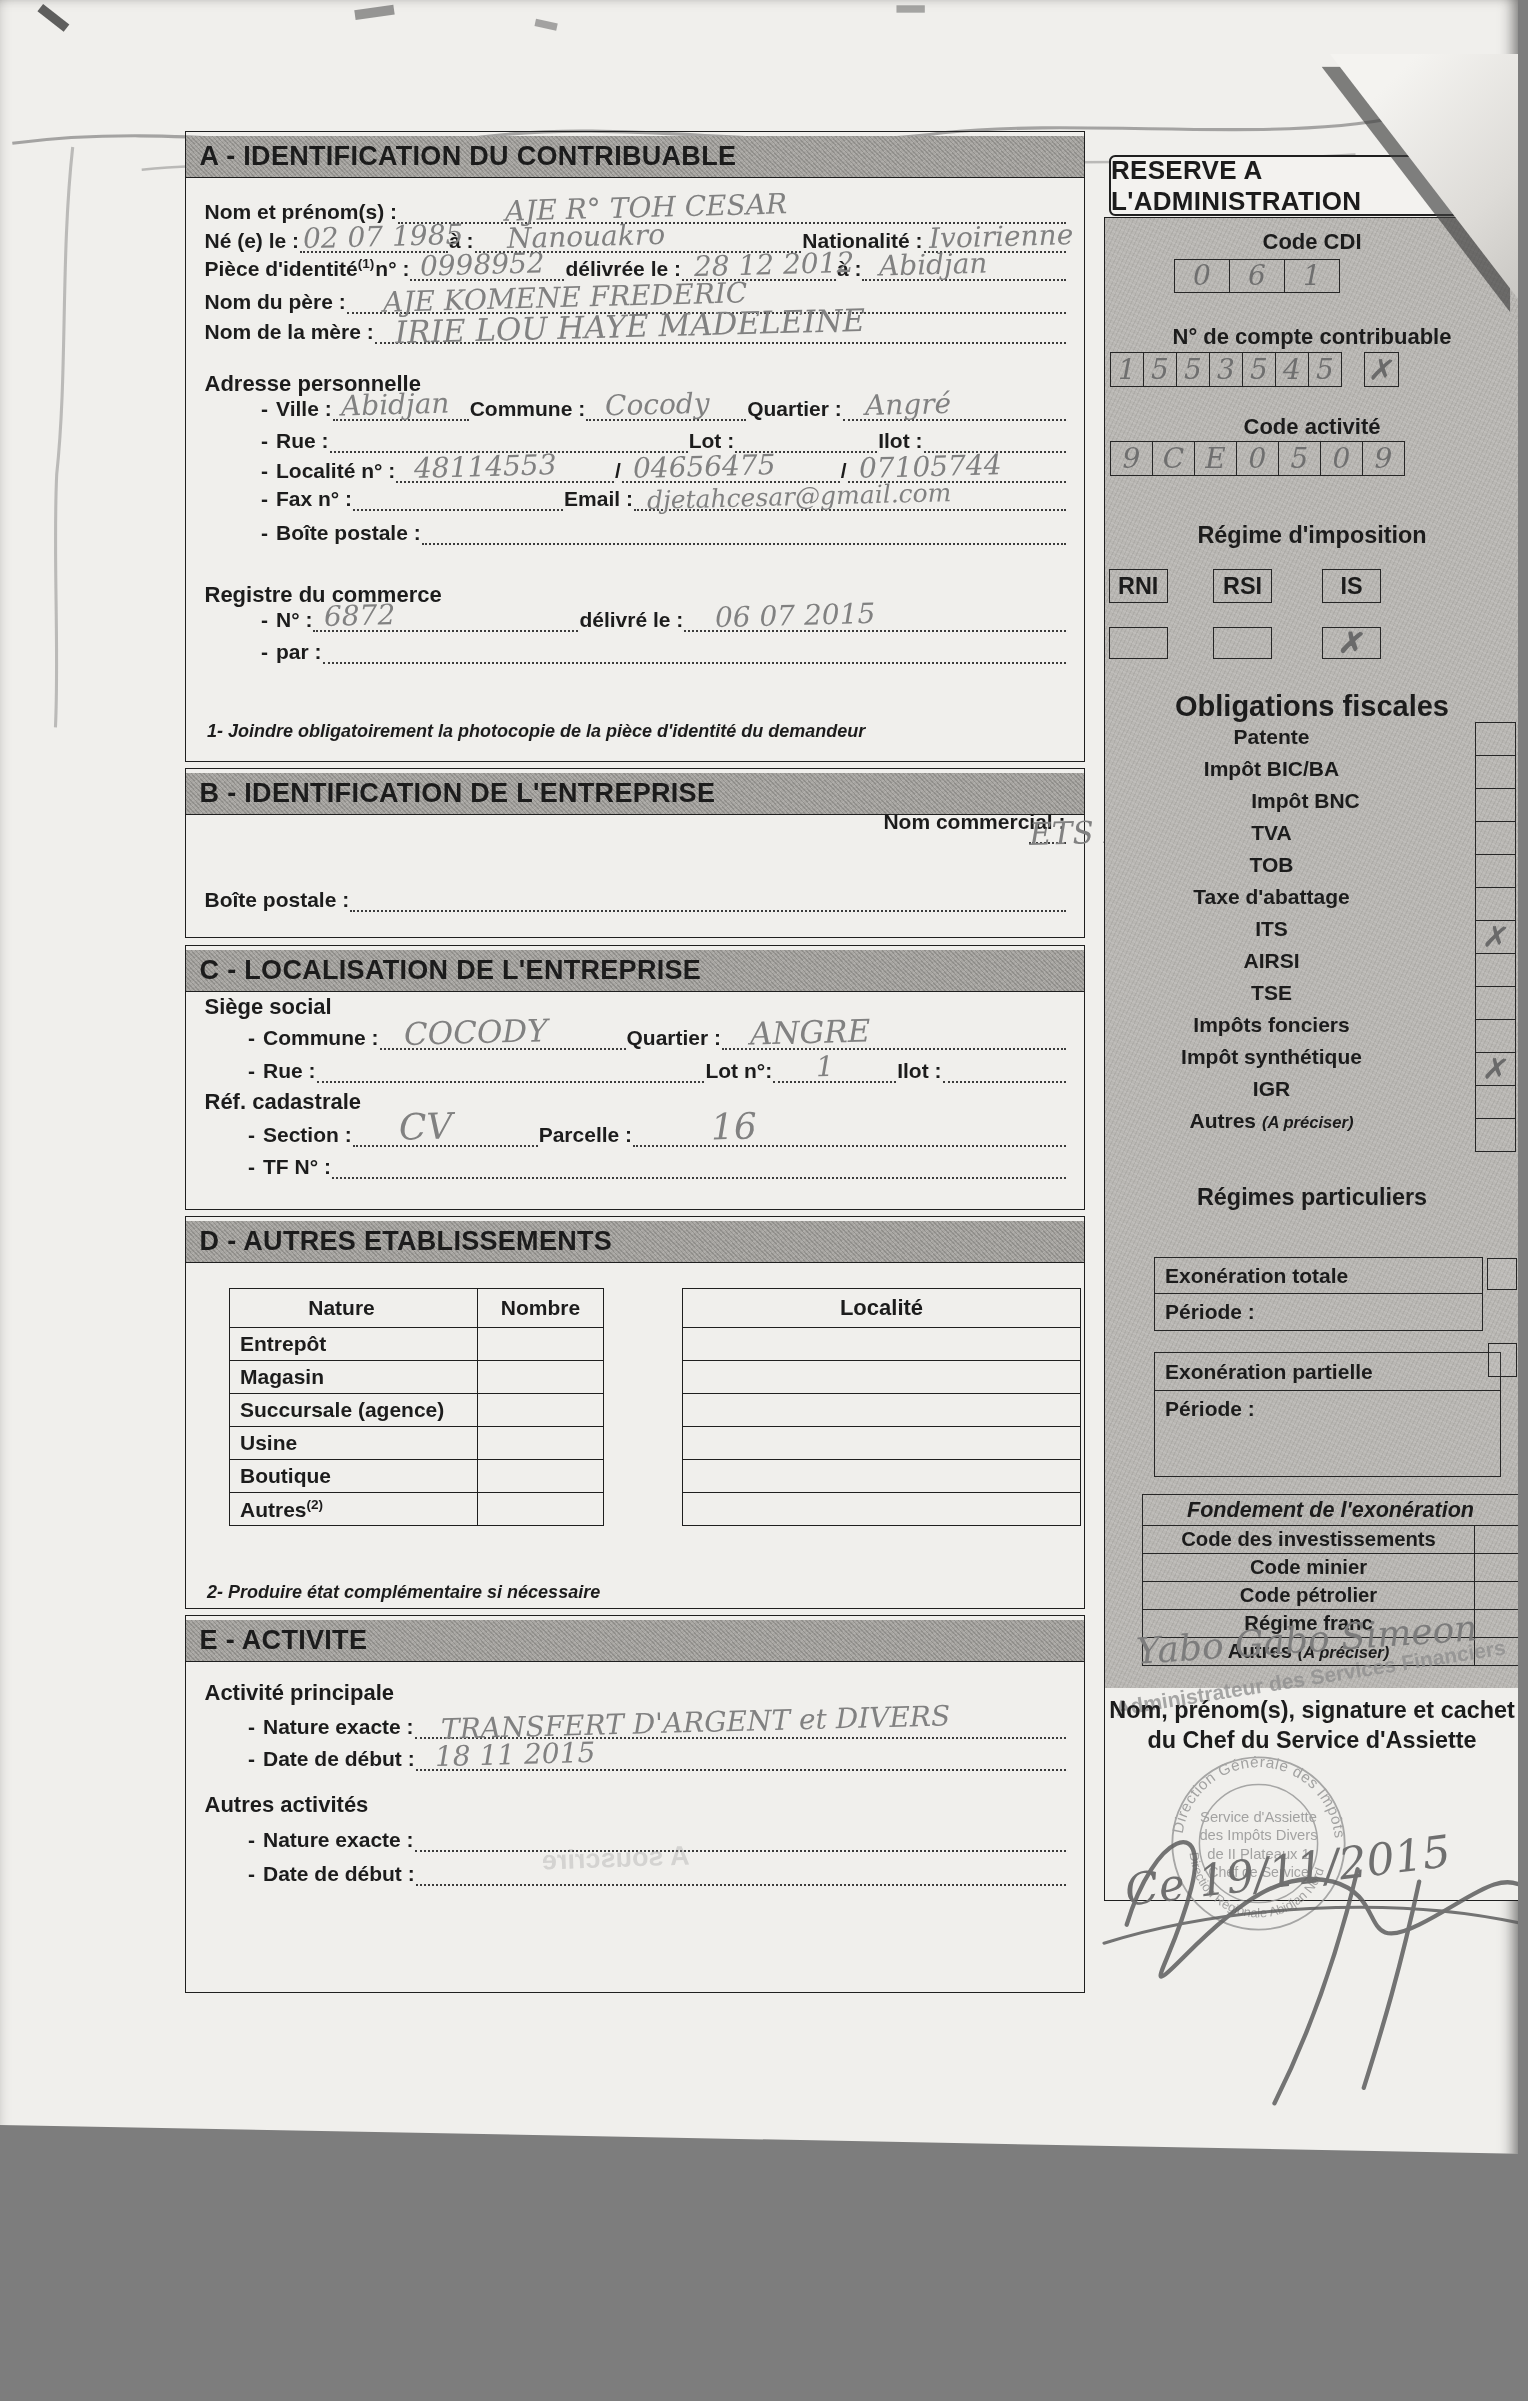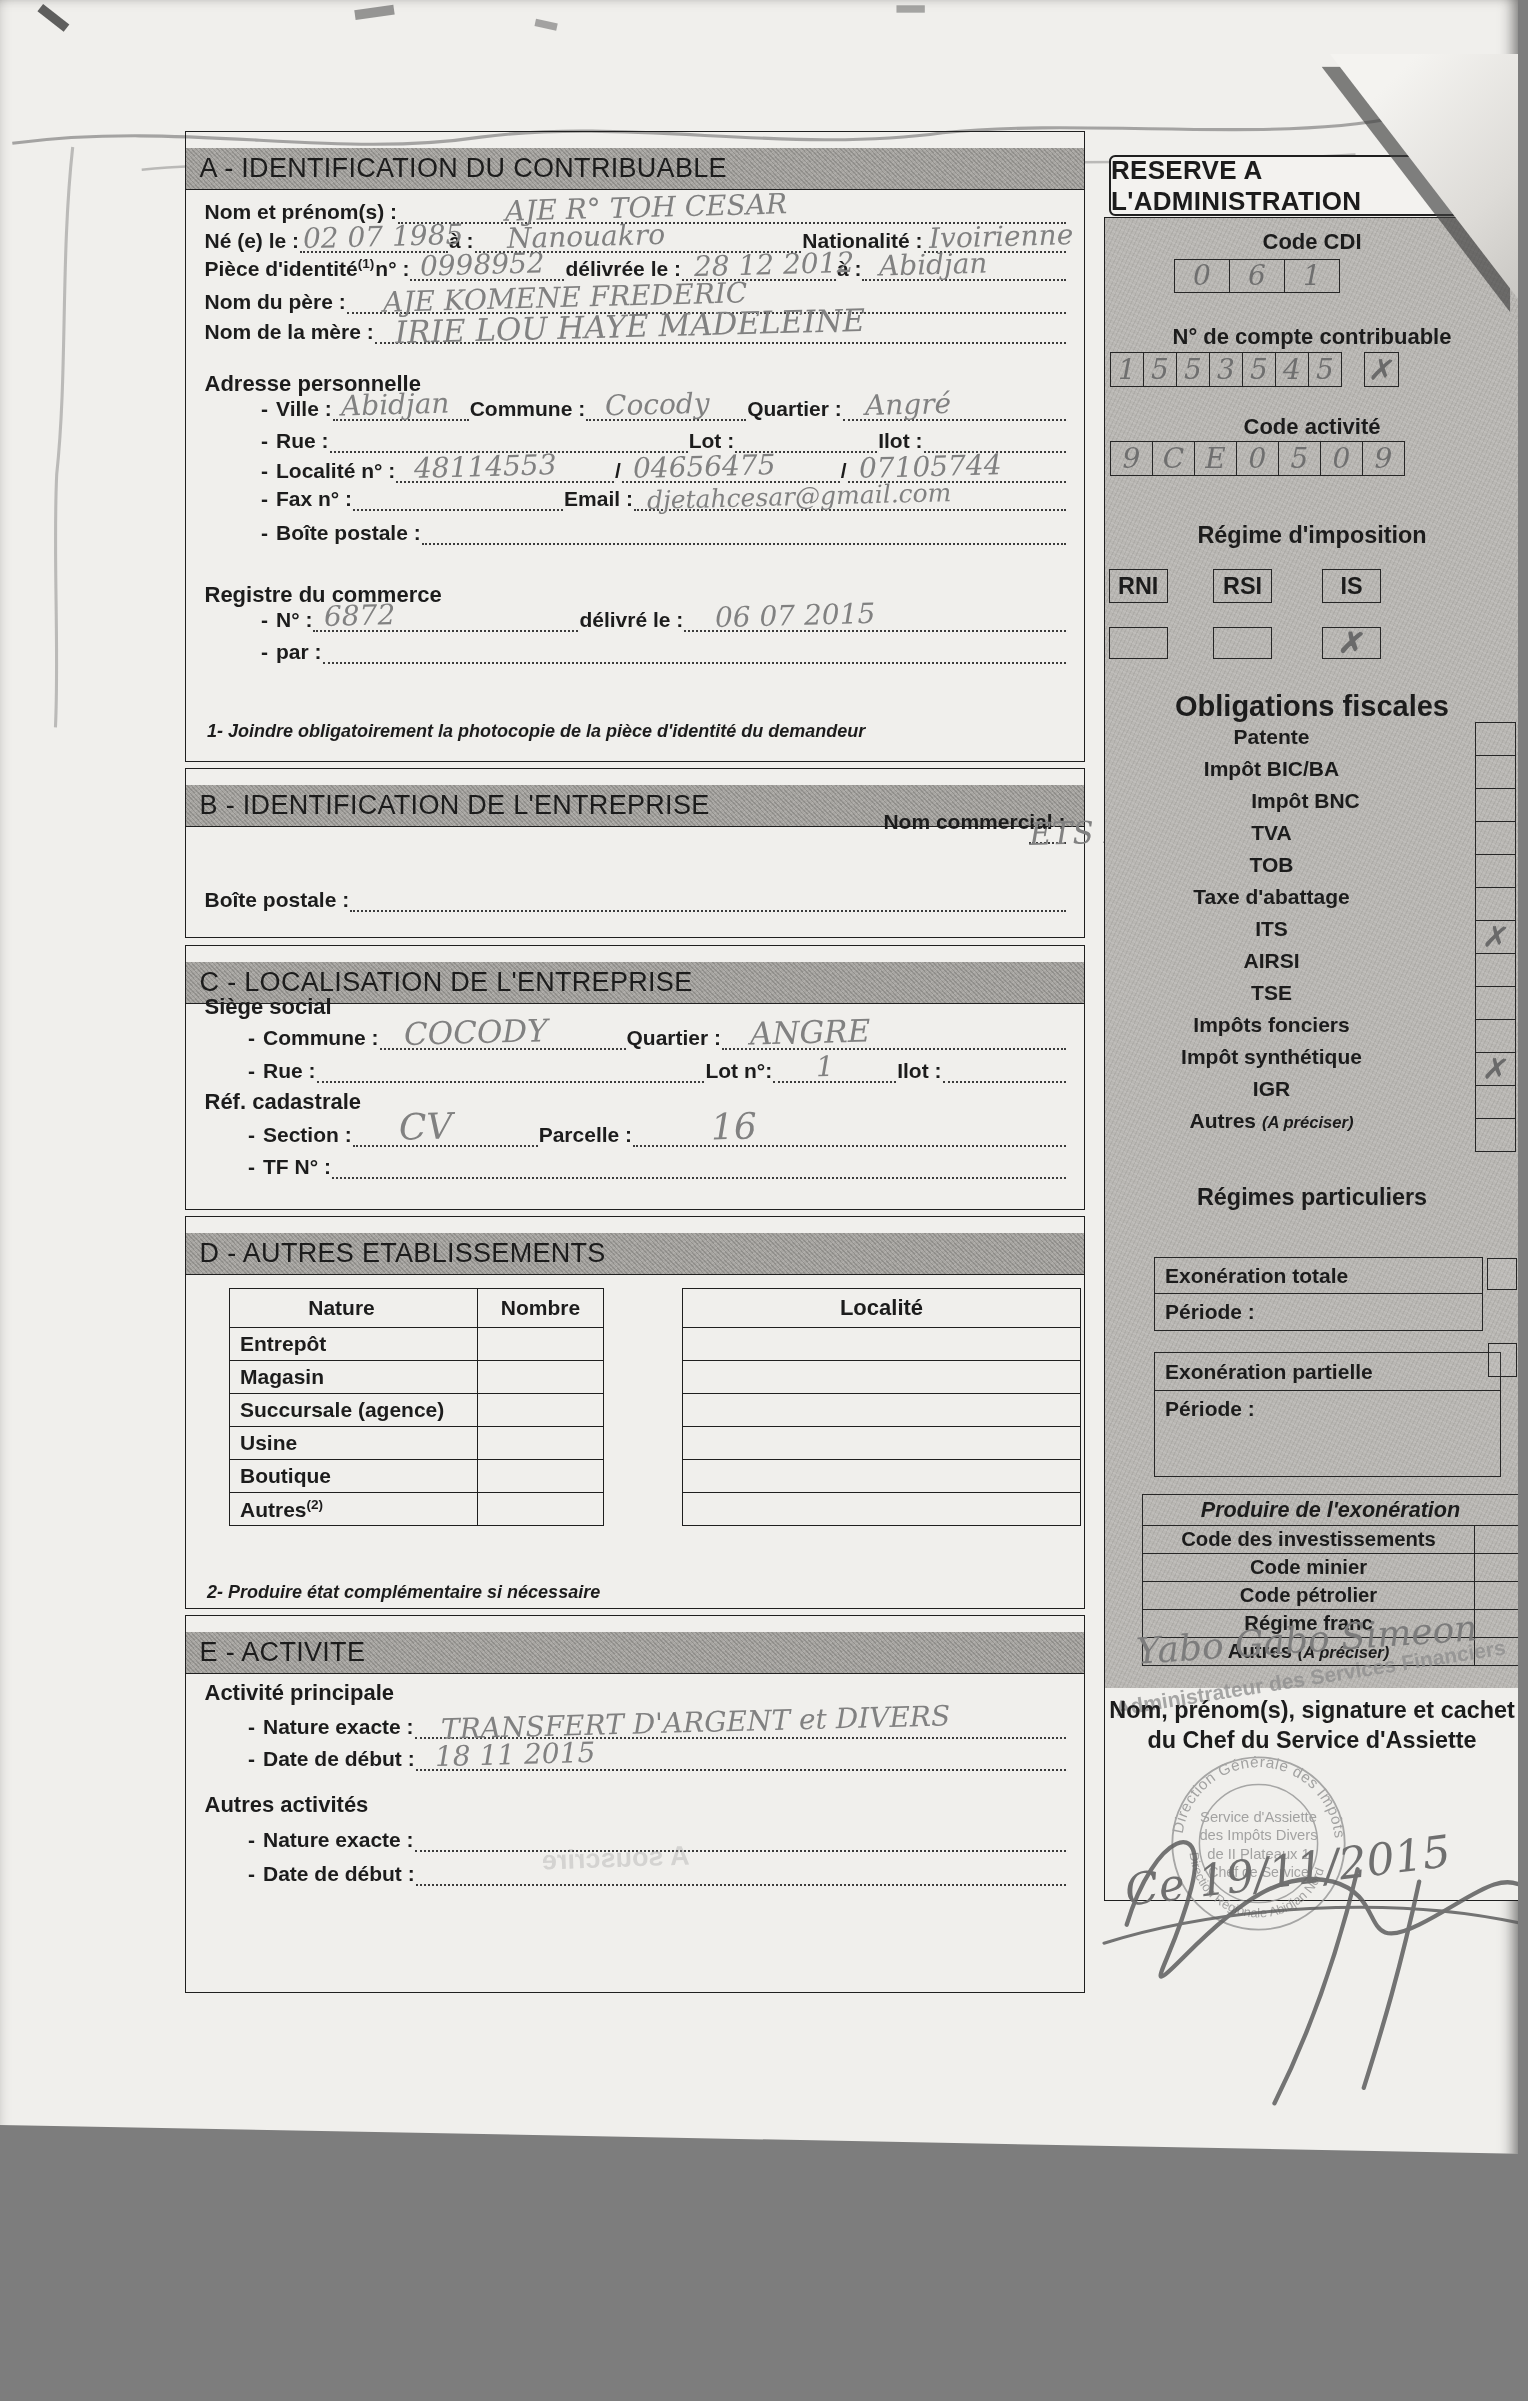--- a/index.html
+++ b/index.html
@@ -4,22 +4,22 @@
 <style>
   html,body{margin:0;padding:0;background:#7d7d7d;}
   .page{position:relative;width:1528px;height:2401px;background:#7d7d7d;overflow:hidden;
         font-family:"Liberation Sans",sans-serif;color:#1c1c1c;}
   .paper{position:absolute;left:0;top:0;width:1518px;height:2401px;background:#f0efec;
          clip-path:polygon(0 0,100% 0,100% 89.7%,0 88.5%);
          box-shadow:inset -10px 0 15px -6.2px rgba(0,0,0,.55), inset 7.4px 0 13.6px -10px rgba(0,0,0,.25);}
   .artifacts{position:absolute;left:0;top:0;pointer-events:none;}
   
   .sec{position:absolute;left:185px;width:898px;border:1.8px solid #1f1f1f;}
-  .sechead{position:absolute;top:16px;left:0;right:0;height:41px;display:flex;align-items:center;
-           padding:0 13.6px;font-weight:400;font-size:27px;letter-spacing:0.3px;
+  .sechead{position:absolute;top:4px;left:0;right:0;height:41px;display:flex;align-items:center;
+           padding:0 13.6px;font-weight:700;font-size:27px;letter-spacing:0.3px;
            background-color:#a7a5a1;border-bottom:1.8px solid #1f1f1f;
            background-image:repeating-linear-gradient(47deg,rgba(0,0,0,.14) 0 1.2px,transparent 1.2px 3.1px),
                             repeating-linear-gradient(-33deg,rgba(255,255,255,.10) 0 1.2px,transparent 1.2px 3.7px);}
   .frow{position:absolute;left:18.5px;right:18.5px;height:33px;display:flex;align-items:flex-end;gap:1px;}
   .lbl{font-weight:700;font-size:21px;white-space:nowrap;line-height:1;padding-bottom:2.5px;}
   .sub{position:absolute;left:18.5px;font-weight:700;font-size:22px;}
   .dashg{width:21px;text-align:center;}
   .line{flex:1;position:relative;border-bottom:2.5px dotted #3b3b3b;height:30px;min-width:37px;}
   .hw{position:absolute;bottom:0px;color:#818181;font-style:italic;font-weight:400;
       font-family:"DejaVu Serif",serif;font-size:28px;white-space:nowrap;transform:rotate(-1.5deg);line-height:1;}
@@ -507,21 +507,21 @@
     <span class="minibox" style="left:382px;top:1040px;width:28px;height:30px;"></span>
 
     <div class="exobox" style="left:49px;top:1134px;width:345px;height:123px;">
       <div class="exolbl" style="height:37px;">Exonération partielle</div>
       <div class="exoper">Période :</div>
     </div>
     <span class="minibox" style="left:383px;top:1125px;width:27px;height:32px;"></span>
 
     <div class="exobox" style="left:37px;top:1276px;width:375px;">
       <div class="fondrow" style="height:30px;">
-        <span class="fondlbl" style="font-style:italic;font-size:21.6px;">Produire de l'exonération</span>
+        <span class="fondlbl" style="font-style:italic;font-size:21.6px;">Fondement de l'exonération</span>
       </div>
       <div class="fondrow">
             <span class="fondlbl">Code des investissements</span>
             <span class="fondcell"></span>
           </div>
       <div class="fondrow">
             <span class="fondlbl">Code minier</span>
             <span class="fondcell"></span>
           </div>
       <div class="fondrow">

